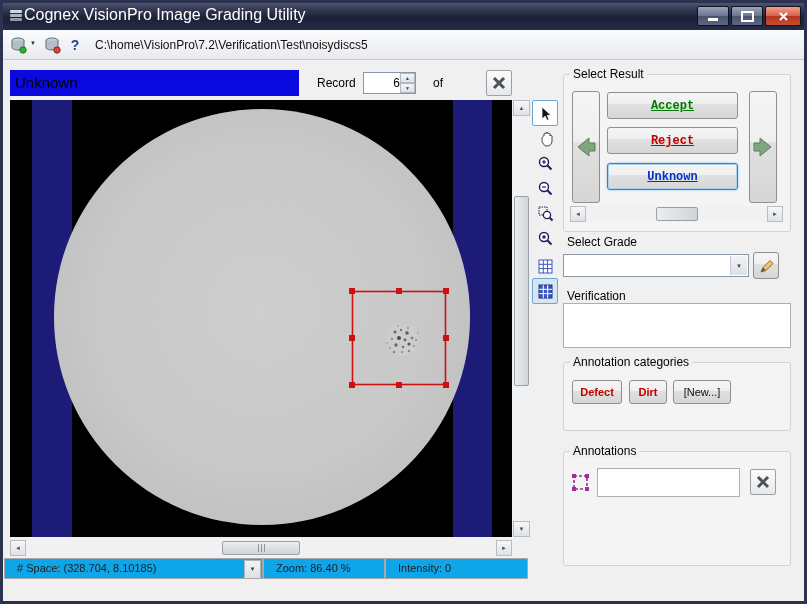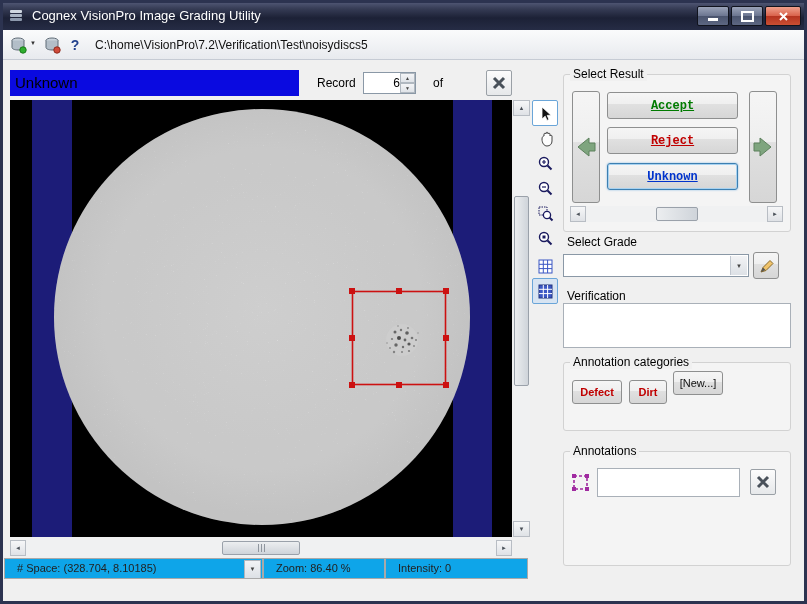--- a/index.html
+++ b/index.html
@@ -5,21 +5,21 @@
   html,body{margin:0;padding:0;width:807px;height:604px;overflow:hidden;
     font-family:"Liberation Sans",sans-serif;background:#f0f0f0;}
   #window{position:absolute;inset:0;background:#f0f0f0;}
   .frame{position:absolute;inset:0;border:3px solid #2c3350;pointer-events:none;z-index:60;}
   .abs{position:absolute;box-sizing:border-box;}
 
   
   .titlebar{left:0;top:0;width:807px;height:30px;
     background:linear-gradient(180deg,#5a6180 0%,#353b54 30%,#1c2136 60%,#262c45 100%);
     display:flex;align-items:center;}
-  .title-text{color:#fff;font-size:13px;margin-left:8px;white-space:nowrap;}
+  .title-text{color:#fff;font-size:16px;white-space:nowrap;}
   .app-icon{margin-left:8px;width:16px;height:16px;display:inline-block;}
   .win-controls{position:absolute;right:6px;top:6px;display:flex;gap:2px;}
   .win-btn{width:30px;height:18px;border:1px solid #10131d;border-radius:2px;
     background:linear-gradient(180deg,#9aa3b8,#6b7590 50%,#4a546e 51%,#5d6782);
     display:flex;align-items:center;justify-content:center;}
   .win-btn.close{width:34px;background:linear-gradient(180deg,#f0a08c,#d9614a 50%,#b5331f 51%,#c94f33);}
   .glyph-min{width:10px;height:3px;background:#fff;margin-top:7px;}
   .glyph-max{width:9px;height:7px;border:2px solid #fff;}
 
   
@@ -364,21 +364,21 @@
   <textarea class="abs textbox" style="left: 563px; top: 303px; width: 228px; height: 45px;"></textarea>
 
   <div class="abs groupbox" style="left:563px;top:362px;width:228px;height:69px;">
     <span class="group-label">Annotation categories</span>
     <div class="abs btn" style="left:8px;top:17px;width:50px;height:24px;">
       <span class="cat-btn cat-red">Defect</span>
     </div>
     <div class="abs btn" style="left:65px;top:17px;width:38px;height:24px;">
       <span class="cat-btn cat-red">Dirt</span>
     </div>
-    <div class="abs btn" style="left:109px;top:8px;width:50px;height:24px;">
+    <div class="abs btn" style="left:109px;top:17px;width:58px;height:24px;">
       <span class="cat-btn" style="color:#111;">[New...]</span>
     </div>
   </div>
 
   <div class="abs groupbox" style="left:563px;top:451px;width:228px;height:115px;">
     <span class="group-label">Annotations</span>
     <div class="abs" style="left:6px;top:17px;width:22px;height:28px;">
       <svg width="22" height="26">
           <rect x="4" y="7" width="13" height="13" fill="none" stroke="#a02aa0" stroke-width="1.6" stroke-dasharray="3 2"></rect>
           <rect x="2" y="5" width="4" height="4" fill="#a02aa0"></rect>

